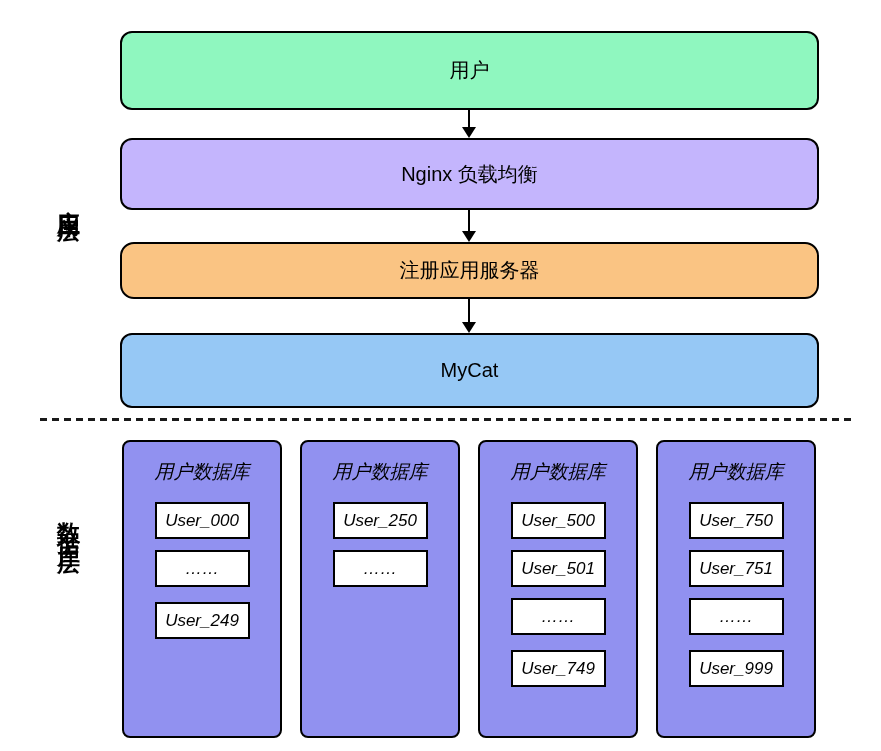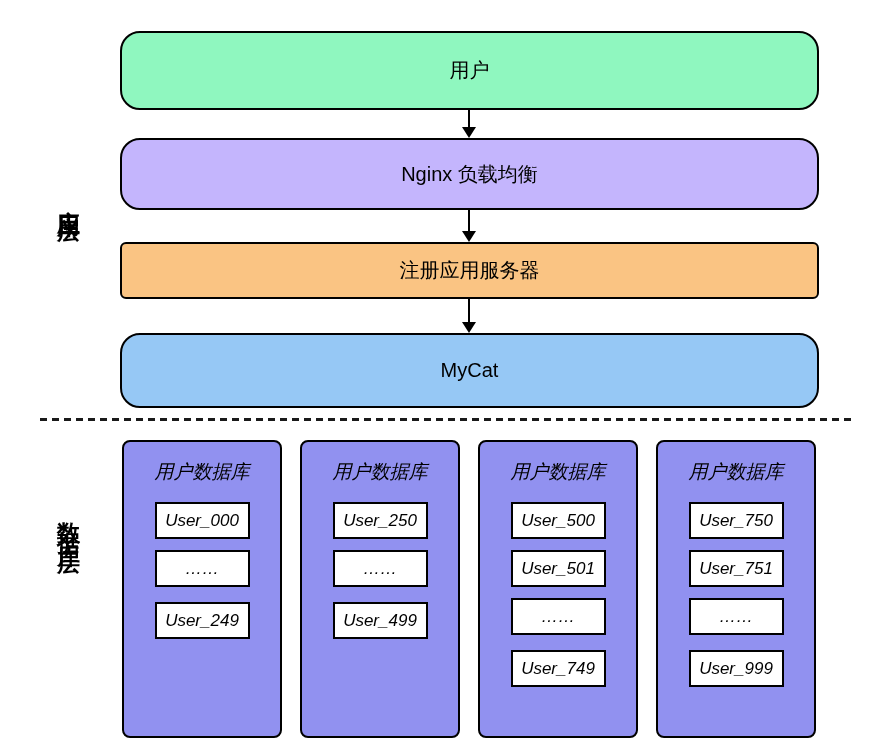--- a/index.html
+++ b/index.html
@@ -28,29 +28,29 @@
   }
   .layer-label.app { left: 54px; top: 192px; letter-spacing: 5px; }
   .layer-label.db  { left: 54px; top: 504px; letter-spacing: 10px; }
 
   
   .node {
     position: absolute;
     left: 120px;
     width: 699px;
     border: 2px solid #000;
-    border-radius: 20px;
+    border-radius: 12px;
     display: flex;
     align-items: center;
     justify-content: center;
     font-size: 20px;
   }
   .node-users   { top: 31px;  height: 79px; }
   .node-nginx   { top: 138px; height: 72px; }
-  .node-appsrv  { top: 242px; height: 57px; border-radius: 6px; }
+  .node-appsrv  { top: 242px; height: 57px; border-radius: 14px; }
   .node-mycat   { top: 333px; height: 75px; }
 
   
   .arrow {
     position: absolute;
     left: 461px;
     width: 15px;
     display: flex;
     flex-direction: column;
     align-items: center;
@@ -170,23 +170,20 @@
   </div>
 
   <div class="cluster cluster-1" style="background-color: rgb(145, 145, 240);">
     <div class="cluster-title">用户数据库</div>
     <div class="table first">
         <span>User_250</span>
       </div>
     <div class="table">
         <span>……</span>
       </div>
-    <div class="table last">
-        <span>User_499</span>
-      </div>
   </div>
 
   <div class="cluster cluster-2" style="background-color: rgb(145, 145, 240);">
     <div class="cluster-title">用户数据库</div>
     <div class="table first">
         <span>User_500</span>
       </div>
     <div class="table">
         <span>User_501</span>
       </div>

